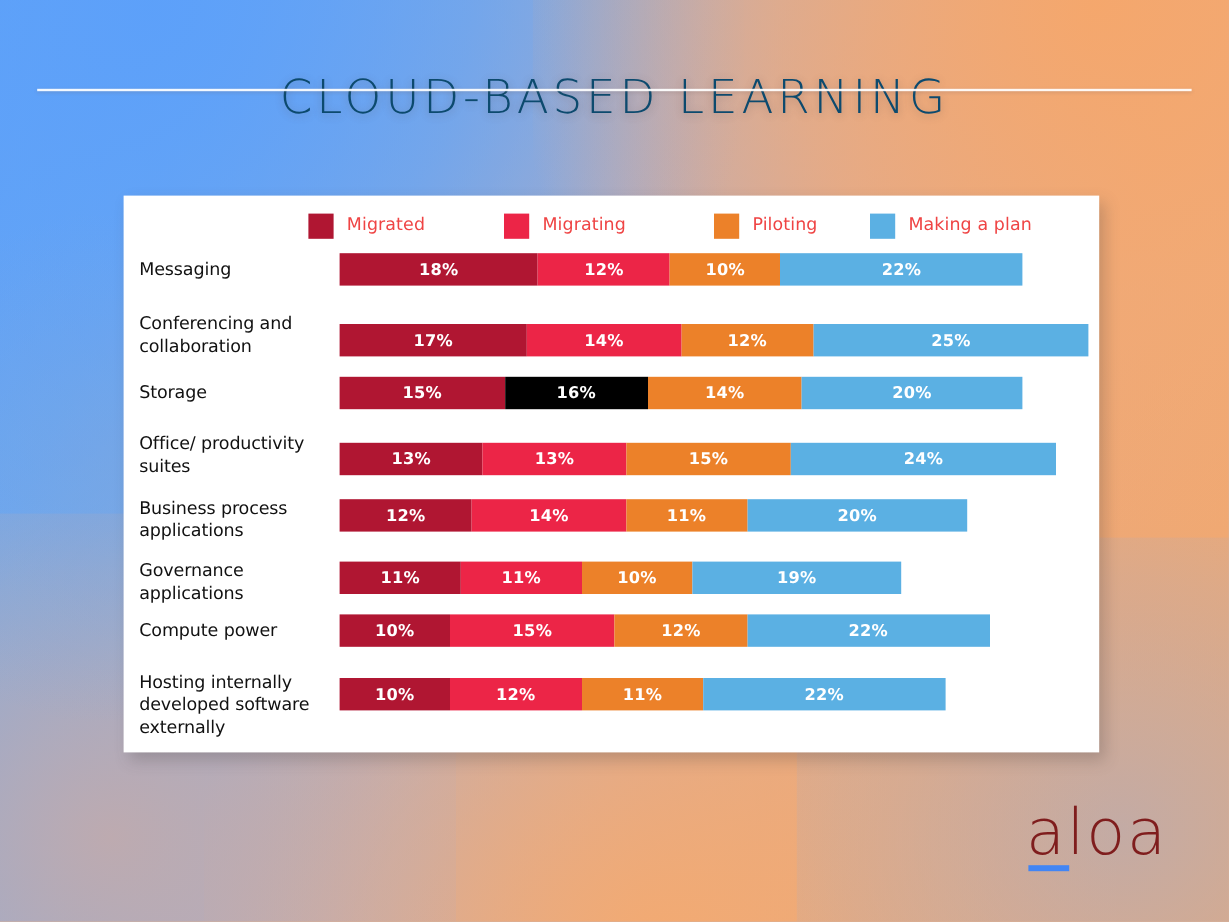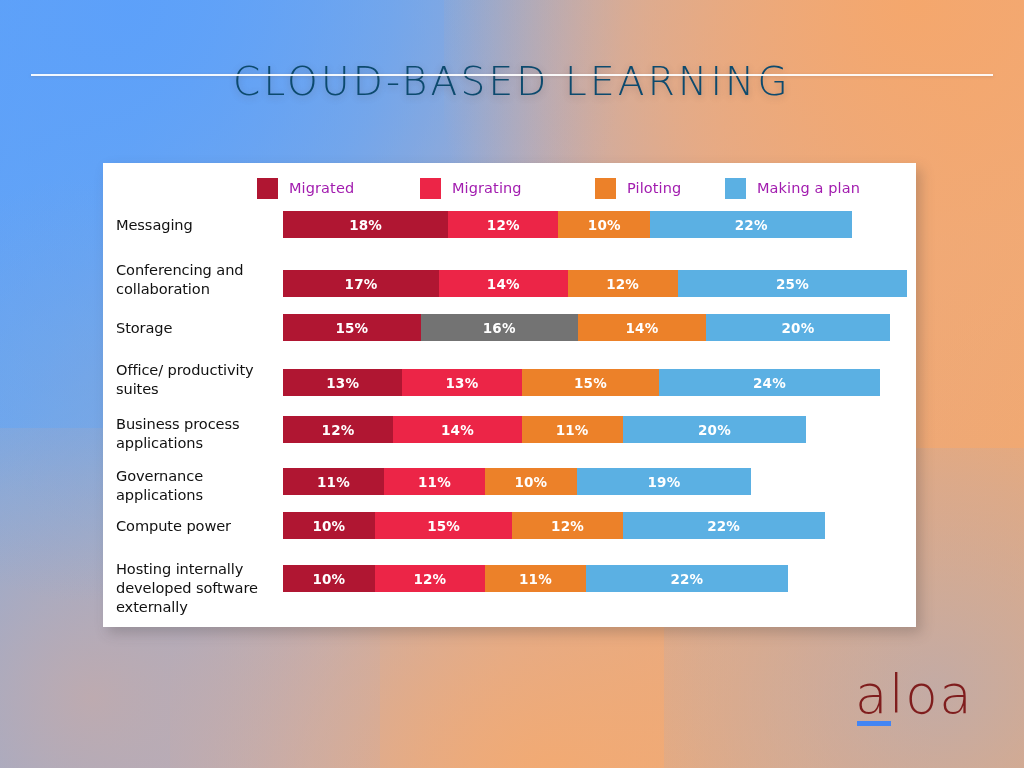--- a/index.html
+++ b/index.html
@@ -125,21 +125,21 @@
   }
   .legend-swatch {
     width: 21px;
     height: 21px;
     flex: 0 0 auto;
   }
   .legend-label {
     margin-left: 11px;
     font-family: "DejaVu Sans", sans-serif;
     font-size: 14.5px;
-    color: #a21caf;
+    color: #ef4444;
     white-space: nowrap;
     letter-spacing: 0.1px;
   }
   .legend-item.li0 { left: 154px; }
   .legend-item.li1 { left: 317px; }
   .legend-item.li2 { left: 492px; }
   .legend-item.li3 { left: 622px; }
 
   
   #rows {
@@ -281,21 +281,21 @@
               <span class="seg-value">25%</span>
             </div>
           </div>
         </div>
         <div class="chart-row" style="top: 103px; height: 44px;">
           <div class="row-label" style="top: 6px;">Storage</div>
           <div class="row-bar" style="top: 2px;">
             <div class="seg" title="Migrated: 15%" style="background: rgb(176, 22, 50); width: 137.7px;">
               <span class="seg-value">15%</span>
             </div>
-            <div class="seg" title="Migrating: 16%" style="background: #737373; width: 157px;">
+            <div class="seg" title="Migrating: 16%" style="background: #000000; width: 119px;">
               <span class="seg-value">16%</span>
             </div>
             <div class="seg" title="Piloting: 14%" style="background: rgb(236, 129, 41); width: 128.52px;">
               <span class="seg-value">14%</span>
             </div>
             <div class="seg" title="Making a plan: 20%" style="background: rgb(91, 176, 227); width: 183.6px;">
               <span class="seg-value">20%</span>
             </div>
           </div>
         </div>

